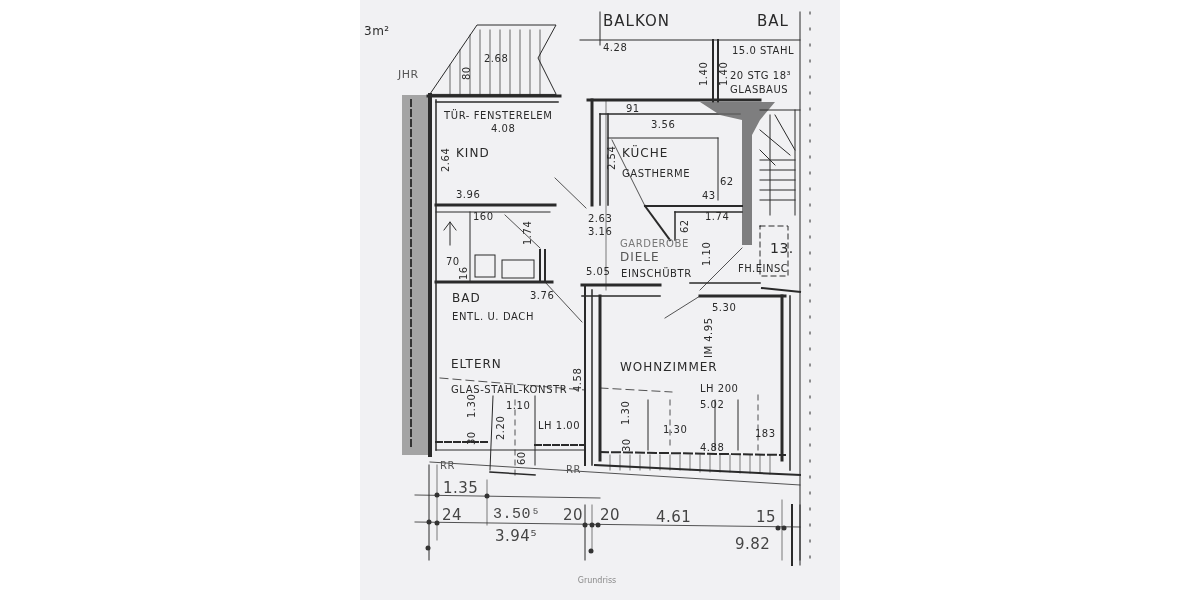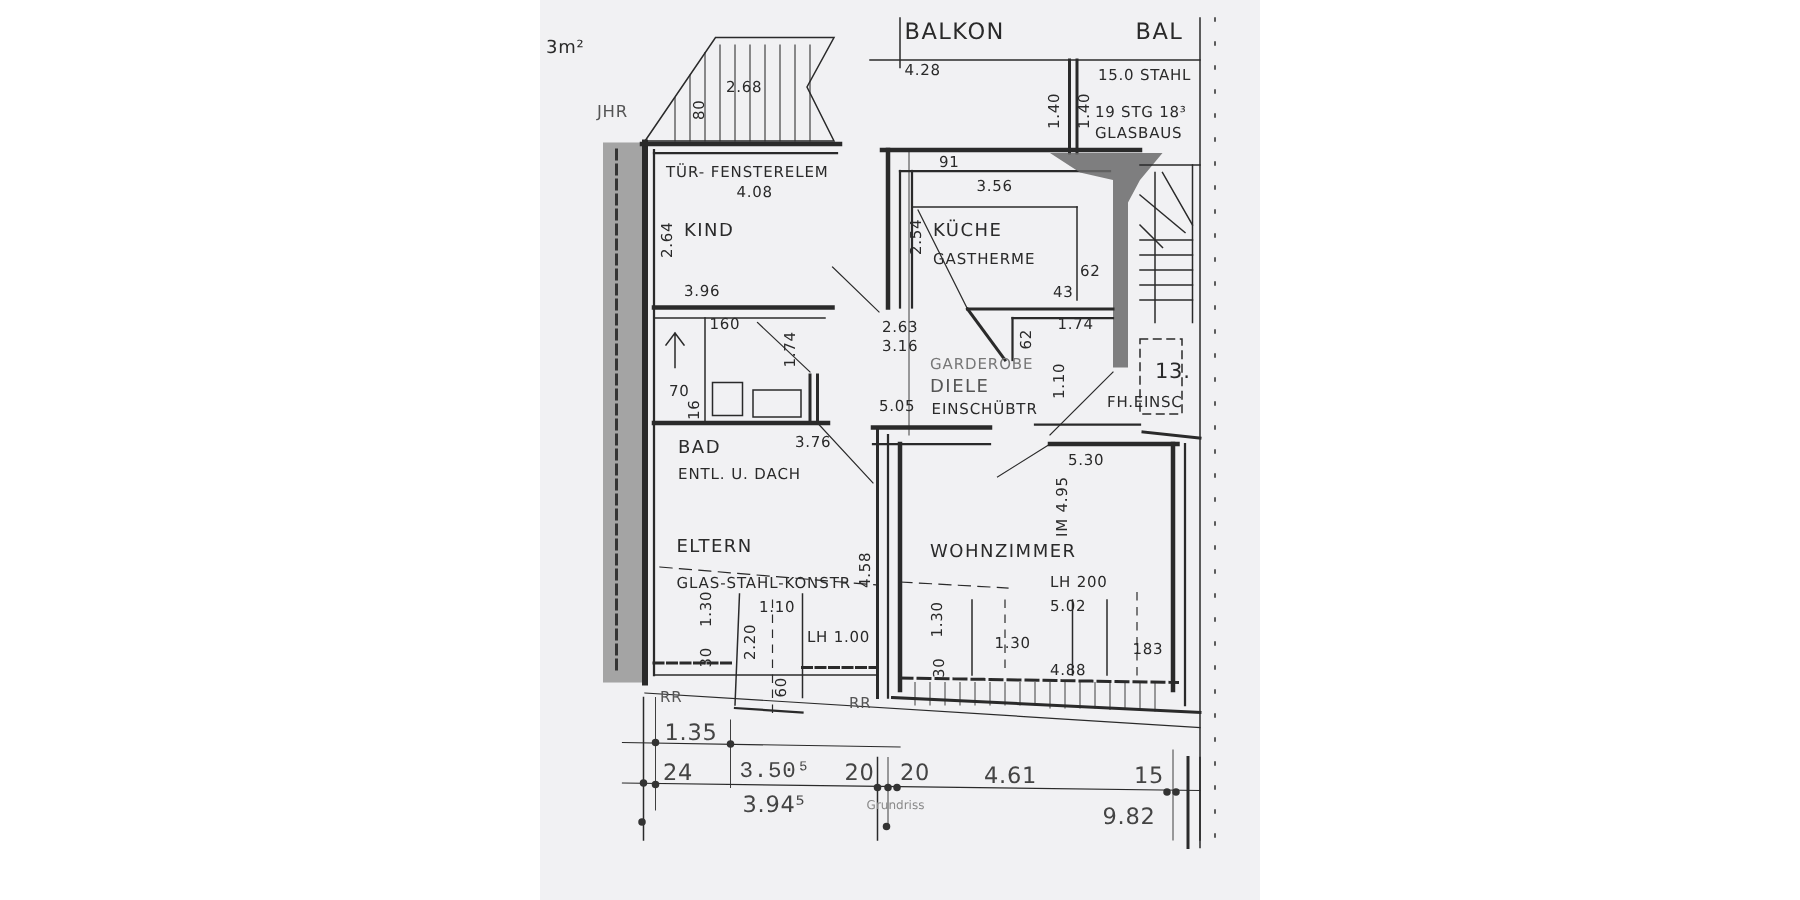--- a/index.html
+++ b/index.html
@@ -5,21 +5,21 @@
   html,body{margin:0;padding:0;}
   body{width:1200px;height:600px;background:#ffffff;position:relative;overflow:hidden;font-family:"DejaVu Sans",sans-serif;}
   .sheet{position:absolute;left:360px;top:0;width:480px;height:600px;background:#f1f1f3;}
   svg{position:absolute;left:0;top:0;}
   .lbl{position:absolute;color:#2a2a2a;white-space:nowrap;font-family:"DejaVu Sans",sans-serif;letter-spacing:0.5px;}
   .room{font-size:12px;letter-spacing:1px;}
   .sub{font-size:10px;letter-spacing:0.6px;}
   .dim{font-size:10px;}
   .dimb{font-size:15px;color:#444;}
   .rot{transform:rotate(-90deg);transform-origin:left top;}
-  .caption{position:absolute;left:0;width:1194px;top:532px;text-align:center;font-size:8px;color:#8a8a8a;}
+  .caption{position:absolute;left:0;width:1194px;top:576px;text-align:center;font-size:8px;color:#8a8a8a;}
 </style>
 </head>
 <body>
 
 <div class="sheet"></div>
 
 <svg width="1200" height="600">
   <g stroke="#2a2a2a" fill="none" stroke-linecap="square">
 
     <rect x="402" y="95" width="26" height="360" fill="#8a8a8a" stroke="none" opacity="0.75"></rect>
@@ -182,21 +182,21 @@
 <span class="lbl dim" style="left:398px;top:68px;font-size:11px;color:#555;">JHR</span>
 <span class="lbl" style="left:603px;top:12px;font-size:15px;letter-spacing:1px;">BALKON</span>
 <span class="lbl" style="left:757px;top:12px;font-size:15px;letter-spacing:1px;">BAL</span>
 <span class="lbl dim" style="left:603px;top:42px;">4.28</span>
 <span class="lbl dim" style="left:484px;top:53px;">2.68</span>
 <span class="lbl dim rot" style="left:461px;top:80px;">80</span>
 <span class="lbl dim" style="left:586px;top:103px;margin-left:40px;">91</span>
 <span class="lbl dim" style="left:732px;top:45px;">15.0 STAHL</span>
 <span class="lbl dim rot" style="left:698px;top:86px;">1.40</span>
 <span class="lbl dim rot" style="left:718px;top:86px;">1.40</span>
-<span class="lbl dim" style="left:730px;top:70px;">19 STG 18³</span>
+<span class="lbl dim" style="left:730px;top:70px;">20 STG 18³</span>
 <span class="lbl dim" style="left:730px;top:84px;">GLASBAUS</span>
 
 <span class="lbl sub" style="left:444px;top:110px;">TÜR- FENSTERELEM</span>
 <span class="lbl dim" style="left:491px;top:123px;">4.08</span>
 <span class="lbl room" style="left:456px;top:146px;">KIND</span>
 <span class="lbl dim rot" style="left:440px;top:172px;">2.64</span>
 <span class="lbl dim" style="left:456px;top:189px;">3.96</span>
 <span class="lbl dim" style="left:473px;top:211px;">160</span>
 <span class="lbl dim rot" style="left:522px;top:245px;">1.74</span>
 <span class="lbl dim" style="left:446px;top:256px;">70</span>

